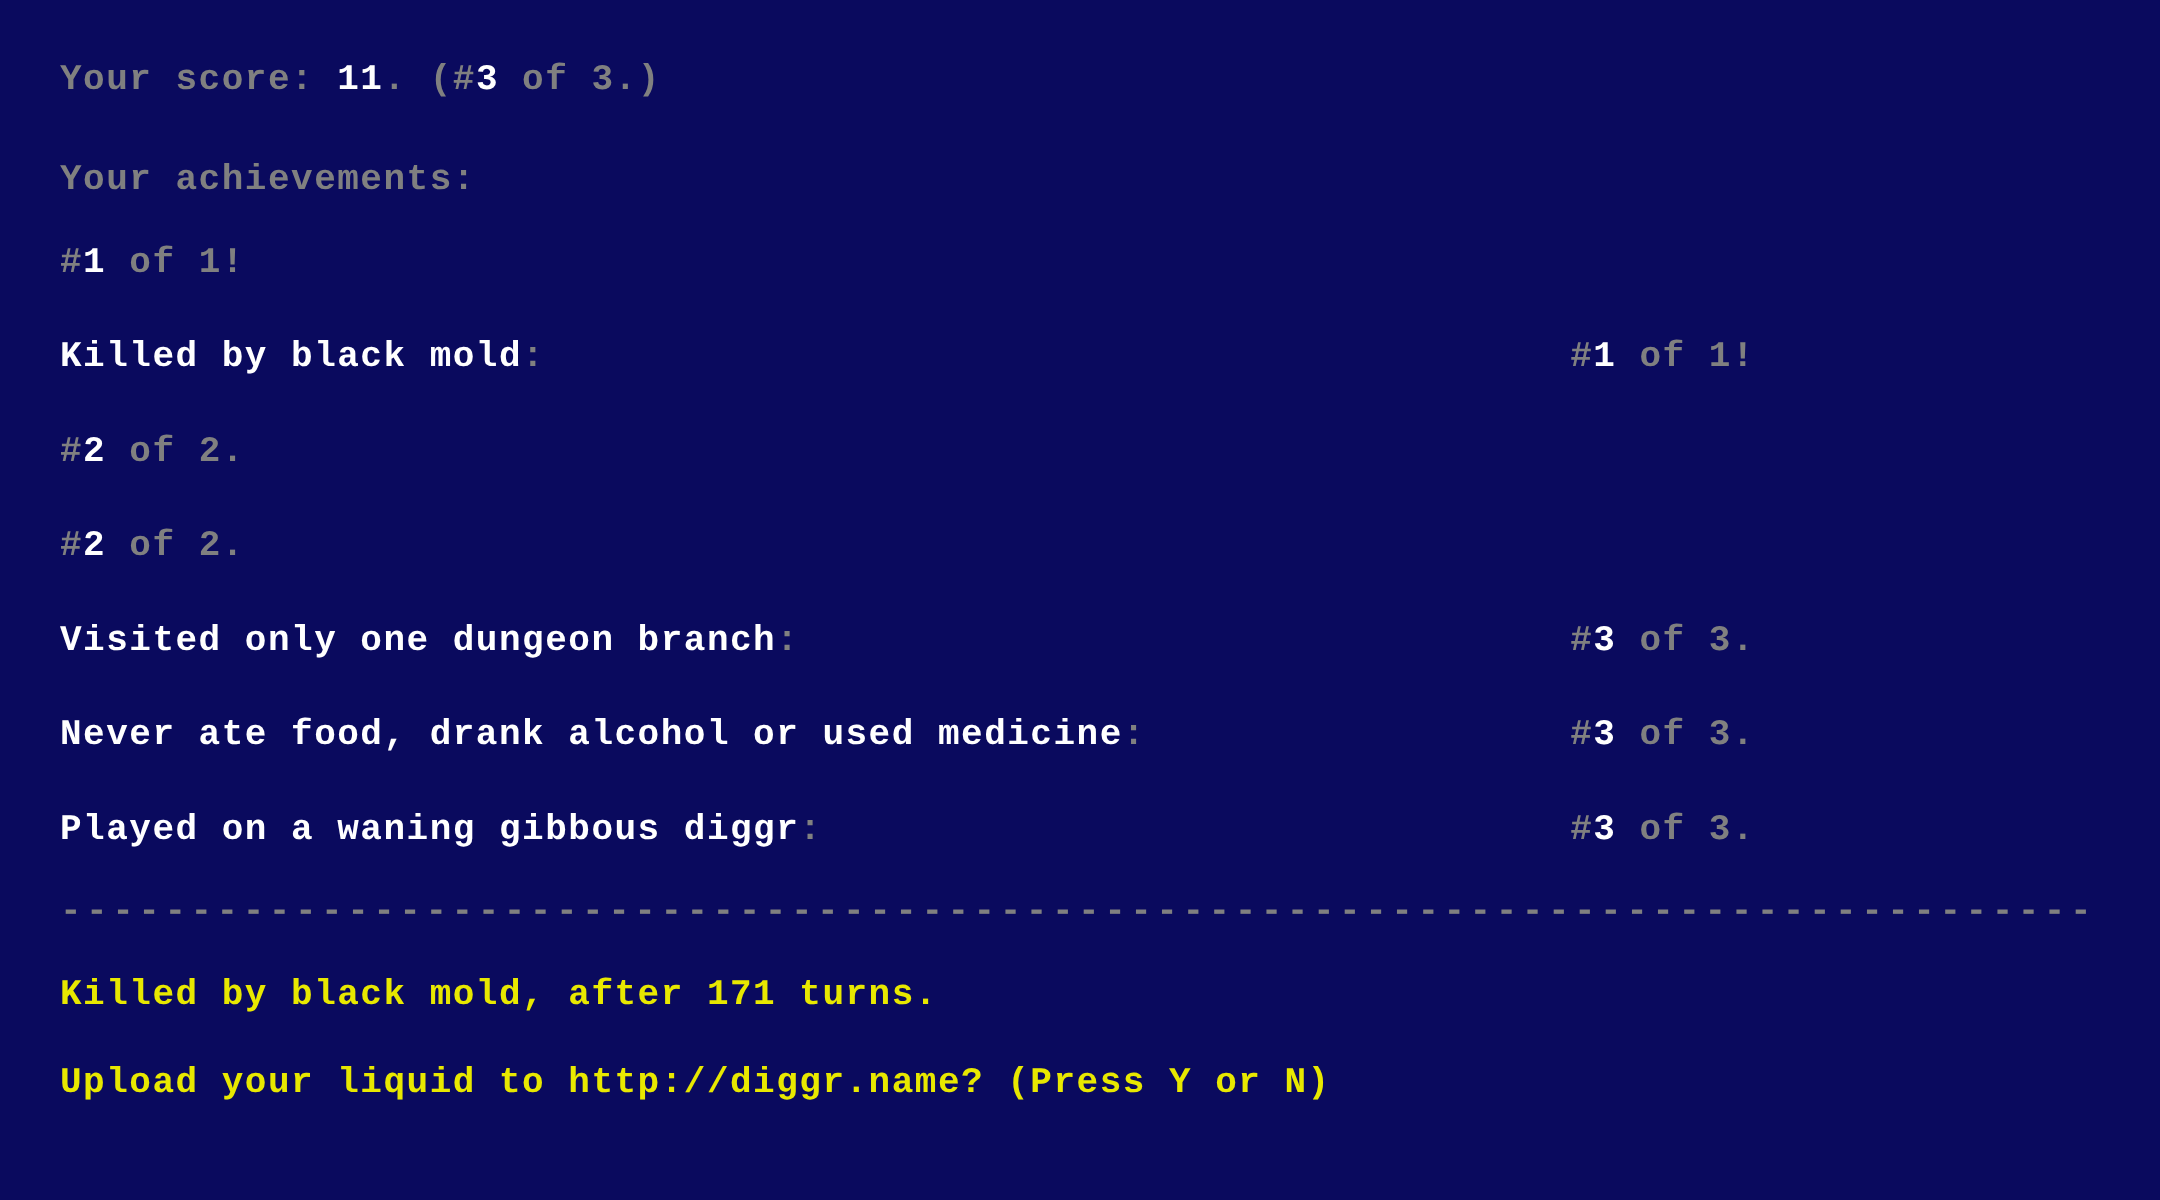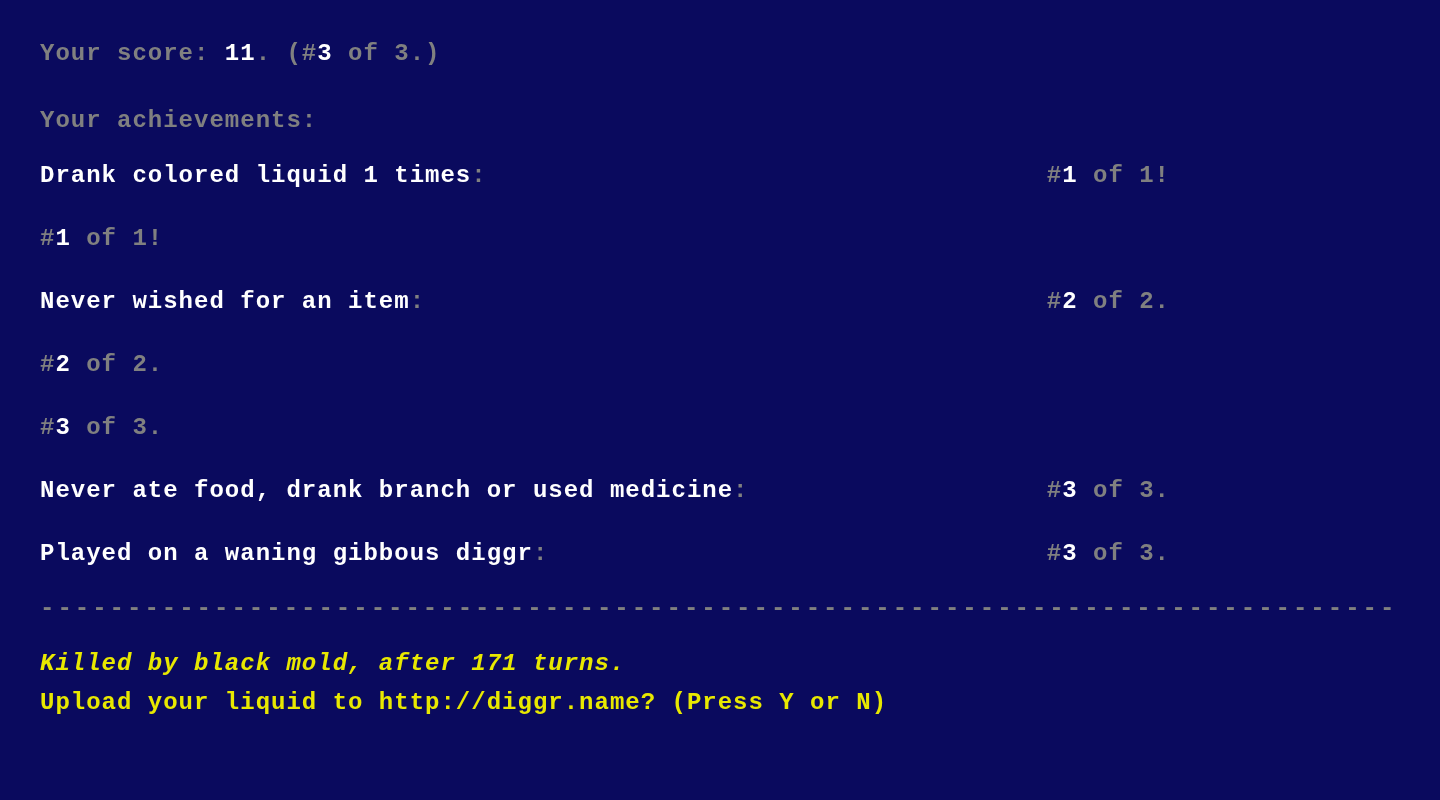--- a/index.html
+++ b/index.html
@@ -49,53 +49,52 @@
     }
     .divider {
       color: #808080;
       white-space: nowrap;
       overflow: hidden;
       margin-top: -8px;
       margin-bottom: 28px;
       letter-spacing: 3px;
     }
     .death-line {
-      margin-bottom: 12px;
-      font-style: italic;
+      margin-bottom: 32px;
     }
   </style>
 </head>
 <body>
 
 <div class="score-line">
   <span class="dim">Your score: </span><span class="bright">11</span><span class="dim">.</span><span class="dim">    (#</span><span class="bright">3</span><span class="dim"> of 3.)</span>
 </div>
 
 <div class="achievements-header dim">Your achievements:</div>
 
 <div id="achievements-list">
     <div class="achievement-row">
-      <div><span class="achievement-text">Drank colored liquid 1 times</span><span class="dim">:</span></div>
       <div class="achievement-rank"><span class="dim">#</span><span class="bright">1</span><span class="dim"> of 1!</span></div>
     </div>
     <div class="achievement-row">
+      <div><span class="achievement-text">Killed by black mold</span><span class="dim">:</span></div>
       <div class="achievement-rank"><span class="dim">#</span><span class="bright">1</span><span class="dim"> of 1!</span></div>
     </div>
     <div class="achievement-row">
-      <div><span class="achievement-text">Never wished for an item</span><span class="dim">:</span></div>
       <div class="achievement-rank"><span class="dim">#</span><span class="bright">2</span><span class="dim"> of 2.</span></div>
     </div>
     <div class="achievement-row">
       <div class="achievement-rank"><span class="dim">#</span><span class="bright">2</span><span class="dim"> of 2.</span></div>
     </div>
     <div class="achievement-row">
+      <div><span class="achievement-text">Visited only one dungeon branch</span><span class="dim">:</span></div>
       <div class="achievement-rank"><span class="dim">#</span><span class="bright">3</span><span class="dim"> of 3.</span></div>
     </div>
     <div class="achievement-row">
-      <div><span class="achievement-text">Never ate food, drank branch or used medicine</span><span class="dim">:</span></div>
+      <div><span class="achievement-text">Never ate food, drank alcohol or used medicine</span><span class="dim">:</span></div>
       <div class="achievement-rank"><span class="dim">#</span><span class="bright">3</span><span class="dim"> of 3.</span></div>
     </div>
     <div class="achievement-row">
       <div><span class="achievement-text">Played on a waning gibbous diggr</span><span class="dim">:</span></div>
       <div class="achievement-rank"><span class="dim">#</span><span class="bright">3</span><span class="dim"> of 3.</span></div>
     </div>
   </div>
 
 <div class="divider">------------------------------------------------------------------------------------------------</div>
 

